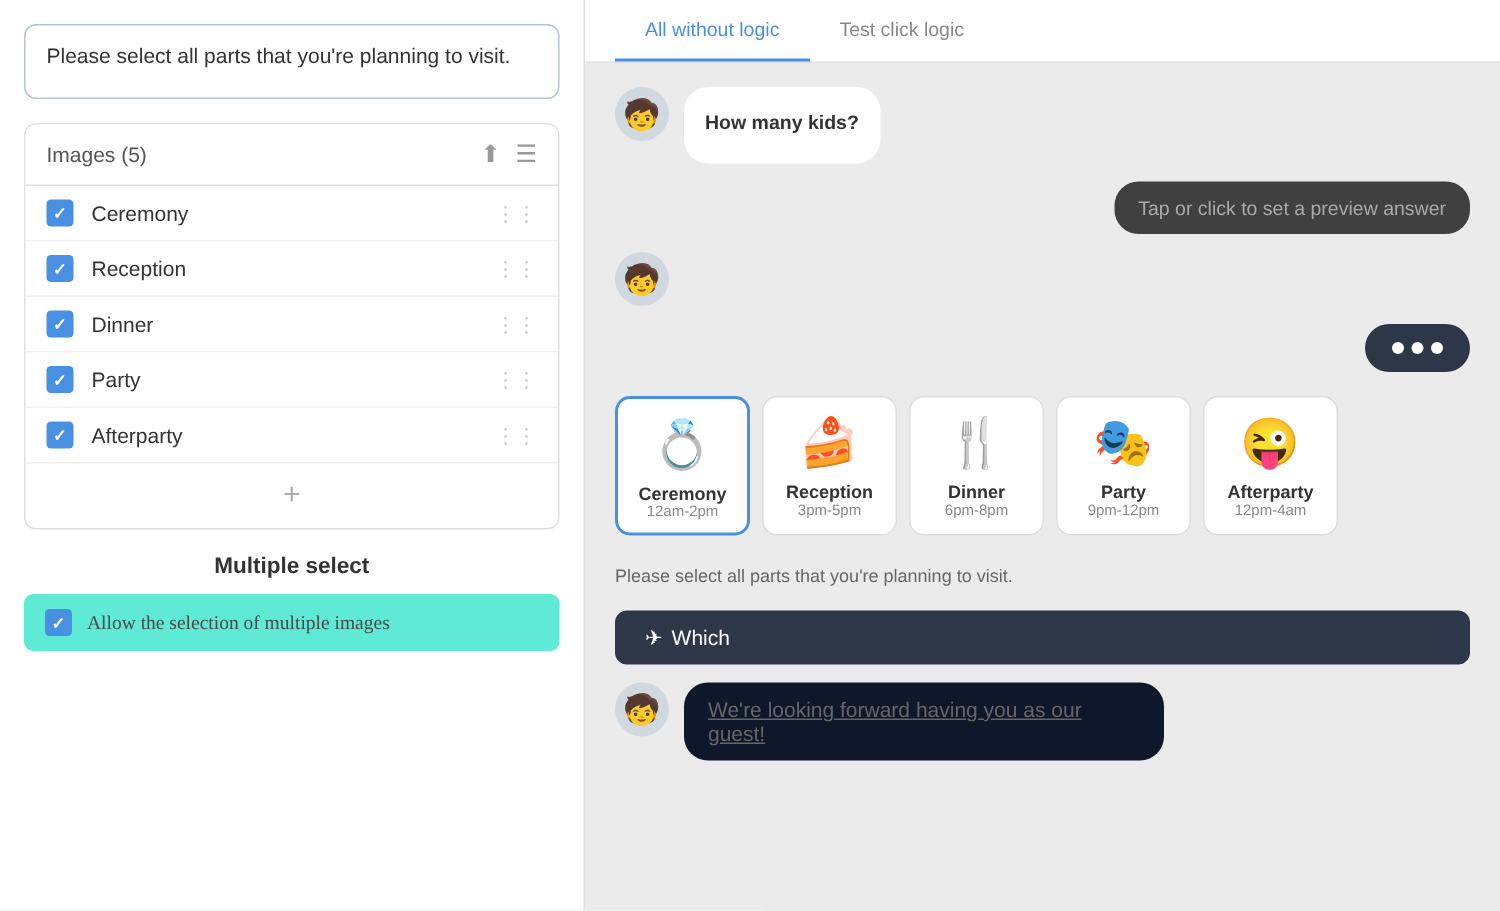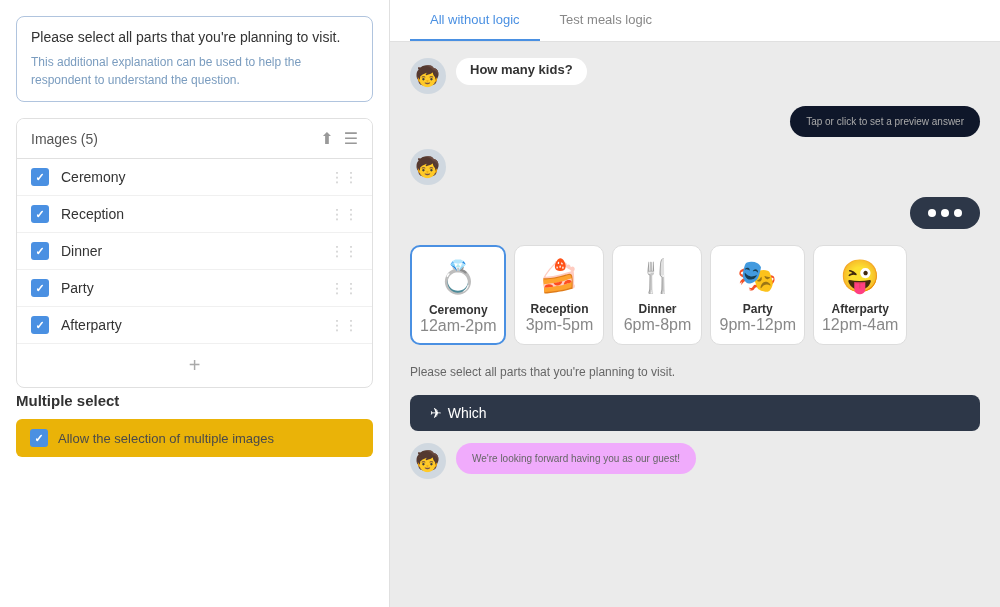--- a/index.html
+++ b/index.html
@@ -29,21 +29,21 @@
     }
     .question-box .question-hint {
       font-size: 12px;
       color: #7a9cbf;
       line-height: 1.5;
     }
 
     .images-section {
       border: 1px solid #e0e0e0;
       border-radius: 8px;
-      margin-bottom: 4px;
+      margin-bottom: 16px;
       overflow: hidden;
     }
     .images-header {
       display: flex;
       align-items: center;
       justify-content: space-between;
       padding: 10px 14px;
       border-bottom: 1px solid #e0e0e0;
       background: #fff;
     }
@@ -112,30 +112,32 @@
       background: none;
       border: none;
       width: 100%;
     }
 
     .section-title {
       font-size: 15px;
       color: #333;
       font-weight: 600;
       margin-bottom: 10px;
+      text-align: center;
     }
 
     .toggle-option {
       display: flex;
       align-items: center;
       gap: 10px;
-      background: #eab308;
+      background: #5eead4;
       border-radius: 6px;
       padding: 10px 14px;
       margin-bottom: 16px;
+      font-family: Liberation Serif, serif;
     }
     .toggle-checkbox {
       width: 18px;
       height: 18px;
       background: #4a90e2;
       border-radius: 3px;
       display: flex;
       align-items: center;
       justify-content: center;
       flex-shrink: 0;
@@ -212,38 +214,38 @@
       align-items: center;
       justify-content: center;
       font-size: 20px;
       flex-shrink: 0;
       overflow: hidden;
     }
 
     .bubble {
       background: #fff;
       border-radius: 16px;
-      padding: 4px 14px;
+      padding: 16px 14px;
       max-width: 380px;
       font-size: 13px;
       color: #333;
     }
     .bubble.teal {
       background: #5bb5a2;
       color: #fff;
       font-weight: 500;
     }
     .bubble.gray-placeholder {
-      background: #0f172a;
+      background: #404040;
       color: #aaa;
       font-style: normal;
       border-radius: 16px;
       padding: 10px 16px;
       align-self: flex-end;
-      font-size: 10px;
+      font-size: 13px;
     }
     .bubble-small {
       font-size: 12px;
       color: #666;
     }
 
     .typing-bubble {
       background: #2d3748;
       border-radius: 16px;
       padding: 12px 18px;
@@ -284,21 +286,21 @@
       margin-bottom: 6px;
       height: 40px;
       line-height: 40px;
     }
     .image-card .card-title {
       font-size: 12px;
       font-weight: 600;
       color: #333;
     }
     .image-card .card-time {
-      font-size: 16px;
+      font-size: 10px;
       color: #888;
       text-align: center;
     }
 
     .chat-instruction {
       font-size: 12px;
       color: #666;
       margin-top: 4px;
     }
 
@@ -310,37 +312,37 @@
       padding: 10px 20px;
       font-size: 14px;
       cursor: pointer;
       display: inline-flex;
       align-items: center;
       gap: 6px;
       margin-top: 4px;
     }
 
     .bottom-bubble {
-      background: #f0abfc;
+      background: #0f172a;
       border-radius: 16px;
       padding: 10px 16px;
-      font-size: 10px;
+      font-size: 14px;
       color: #666;
       max-width: 320px;
       align-self: flex-start;
+      text-decoration: underline;
     }
   </style>
 </head>
 <body>
 
 <div class="left-panel">
 
   <div class="question-box">
     <div class="question-text">Please select all parts that you're planning to visit.</div>
-    <div class="question-hint">This additional explanation can be used to help the respondent to understand the question.</div>
   </div>
 
   <div class="images-section">
     <div class="images-header">
       <span class="images-header-title">Images (5)</span>
       <div class="images-header-icons">
         <button class="icon-btn">⬆</button>
         <button class="icon-btn">☰</button>
       </div>
     </div>
@@ -386,21 +388,21 @@
     </div>
   </div>
 
 
 </div>
 
 <div class="right-panel">
 
   <div class="tab-bar">
     <div class="tab active">All without logic</div>
-    <div class="tab">Test meals logic</div>
+    <div class="tab">Test click logic</div>
   </div>
 
   <div class="chat-area">
 
     <div class="chat-row">
       <div class="avatar">🧒</div>
       <div>
         <div class="bubble">
           <div style="font-weight:600; margin-bottom:4px;">How many kids?</div>
         </div>

